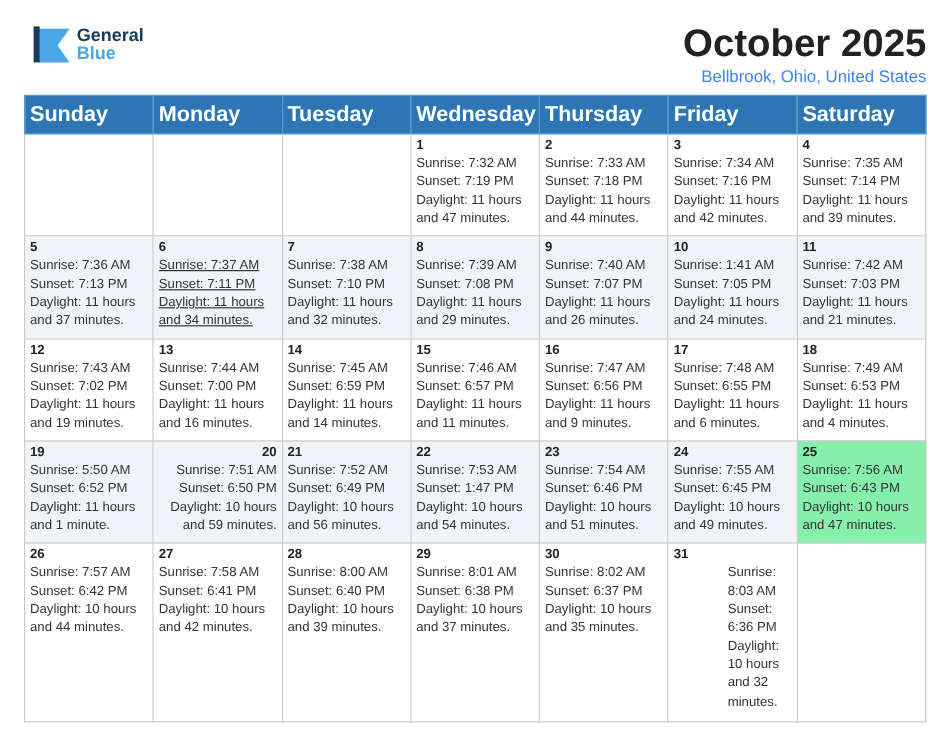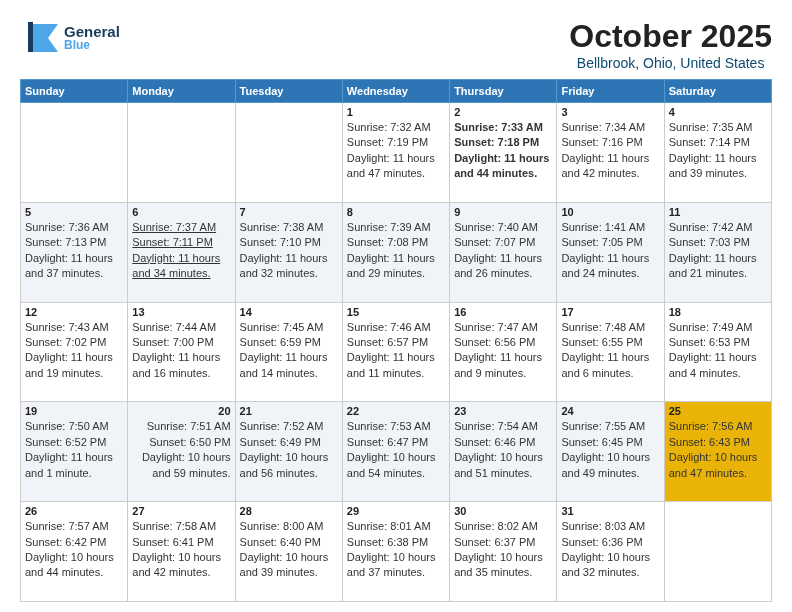--- a/index.html
+++ b/index.html
@@ -17,42 +17,42 @@
       display: flex;
       flex-direction: column;
     }
     .header {
       display: flex;
       justify-content: space-between;
       align-items: flex-start;
       margin-bottom: 8px;
     }
     .title-section {
-      text-align: center;
+      text-align: right;
     }
     .month-title {
       font-size: 32px;
       font-weight: bold;
       color: #222;
     }
     .location {
       font-size: 14px;
-      color: #0c4a6e;
+      color: #3b82f6;
     }
     .calendar {
       flex: 1;
       border: 1px solid #ccc;
       border-collapse: collapse;
       width: 100%;
       table-layout: fixed;
     }
     .calendar th {
       background: #2e75b6;
       color: #fff;
-      font-size: 11px;
+      font-size: 18px;
       font-weight: bold;
       padding: 5px 4px;
       border: 1px solid #5599cc;
       text-align: left;
     }
     .calendar td {
       border: 1px solid #ccc;
       vertical-align: top;
       padding: 3px 4px;
       font-size: 9.5px;
@@ -89,21 +89,21 @@
       display: flex;
       flex-direction: column;
       line-height: 1;
     }
     .logo-general {
       font-size: 15px;
       font-weight: bold;
       color: #1a3a5c;
     }
     .logo-blue {
-      font-size: 12px;
+      font-size: 15px;
       font-weight: bold;
       color: #4da6e8;
     }
   </style>
 </head>
 <body>
 
 <div class="page">
   <div class="header">
     <div class="logo-container">
@@ -142,21 +142,21 @@
           <td class="empty-cell"></td>
           <td>
             <div class="day-number">1</div>
             <div class="day-info" style="white-space: pre-line;">Sunrise: 7:32 AM
 Sunset: 7:19 PM
 Daylight: 11 hours
 and 47 minutes.</div>
           </td>
           <td>
             <div class="day-number">2</div>
-            <div class="day-info" style="white-space: pre-line; font-weight: bold;">Sunrise: 7:33 AM
+            <div class="day-info" style="white-space: pre-line;">Sunrise: 7:33 AM
 Sunset: 7:18 PM
 Daylight: 11 hours
 and 44 minutes.</div>
           </td>
           <td>
             <div class="day-number">3</div>
             <div class="day-info" style="white-space: pre-line;">Sunrise: 7:34 AM
 Sunset: 7:16 PM
 Daylight: 11 hours
 and 42 minutes.</div>
@@ -267,21 +267,21 @@
             <div class="day-number">18</div>
             <div class="day-info" style="white-space: pre-line;">Sunrise: 7:49 AM
 Sunset: 6:53 PM
 Daylight: 11 hours
 and 4 minutes.</div>
           </td>
         </tr>
         <tr>
           <td style="background: rgb(240, 244, 248);">
             <div class="day-number">19</div>
-            <div class="day-info" style="white-space: pre-line;">Sunrise: 7:50 AM
+            <div class="day-info" style="white-space: pre-line;">Sunrise: 5:50 AM
 Sunset: 6:52 PM
 Daylight: 11 hours
 and 1 minute.</div>
           </td>
           <td style="background: rgb(240, 244, 248); text-align: right;">
             <div class="day-number">20</div>
             <div class="day-info" style="white-space: pre-line;">Sunrise: 7:51 AM
 Sunset: 6:50 PM
 Daylight: 10 hours
 and 59 minutes.</div>
@@ -289,39 +289,39 @@
           <td style="background: rgb(240, 244, 248);">
             <div class="day-number">21</div>
             <div class="day-info" style="white-space: pre-line;">Sunrise: 7:52 AM
 Sunset: 6:49 PM
 Daylight: 10 hours
 and 56 minutes.</div>
           </td>
           <td style="background: rgb(240, 244, 248);">
             <div class="day-number">22</div>
             <div class="day-info" style="white-space: pre-line;">Sunrise: 7:53 AM
-Sunset: 6:47 PM
+Sunset: 1:47 PM
 Daylight: 10 hours
 and 54 minutes.</div>
           </td>
           <td style="background: rgb(240, 244, 248);">
             <div class="day-number">23</div>
             <div class="day-info" style="white-space: pre-line;">Sunrise: 7:54 AM
 Sunset: 6:46 PM
 Daylight: 10 hours
 and 51 minutes.</div>
           </td>
           <td style="background: rgb(240, 244, 248);">
             <div class="day-number">24</div>
             <div class="day-info" style="white-space: pre-line;">Sunrise: 7:55 AM
 Sunset: 6:45 PM
 Daylight: 10 hours
 and 49 minutes.</div>
           </td>
-          <td style="background: #eab308;">
+          <td style="background: #86efac;">
             <div class="day-number">25</div>
             <div class="day-info" style="white-space: pre-line;">Sunrise: 7:56 AM
 Sunset: 6:43 PM
 Daylight: 10 hours
 and 47 minutes.</div>
           </td>
         </tr>
         <tr>
           <td>
             <div class="day-number">26</div>
@@ -353,21 +353,21 @@
           </td>
           <td>
             <div class="day-number">30</div>
             <div class="day-info" style="white-space: pre-line;">Sunrise: 8:02 AM
 Sunset: 6:37 PM
 Daylight: 10 hours
 and 35 minutes.</div>
           </td>
           <td>
             <div class="day-number">31</div>
-            <div class="day-info" style="white-space: pre-line;">Sunrise: 8:03 AM
+            <div class="day-info" style="white-space: pre-line; margin-left: 45px;">Sunrise: 8:03 AM
 Sunset: 6:36 PM
 Daylight: 10 hours
 and 32 minutes.</div>
           </td>
           <td class="empty-cell"></td>
         </tr>
       </tbody>
   </table>
 </div>
 

